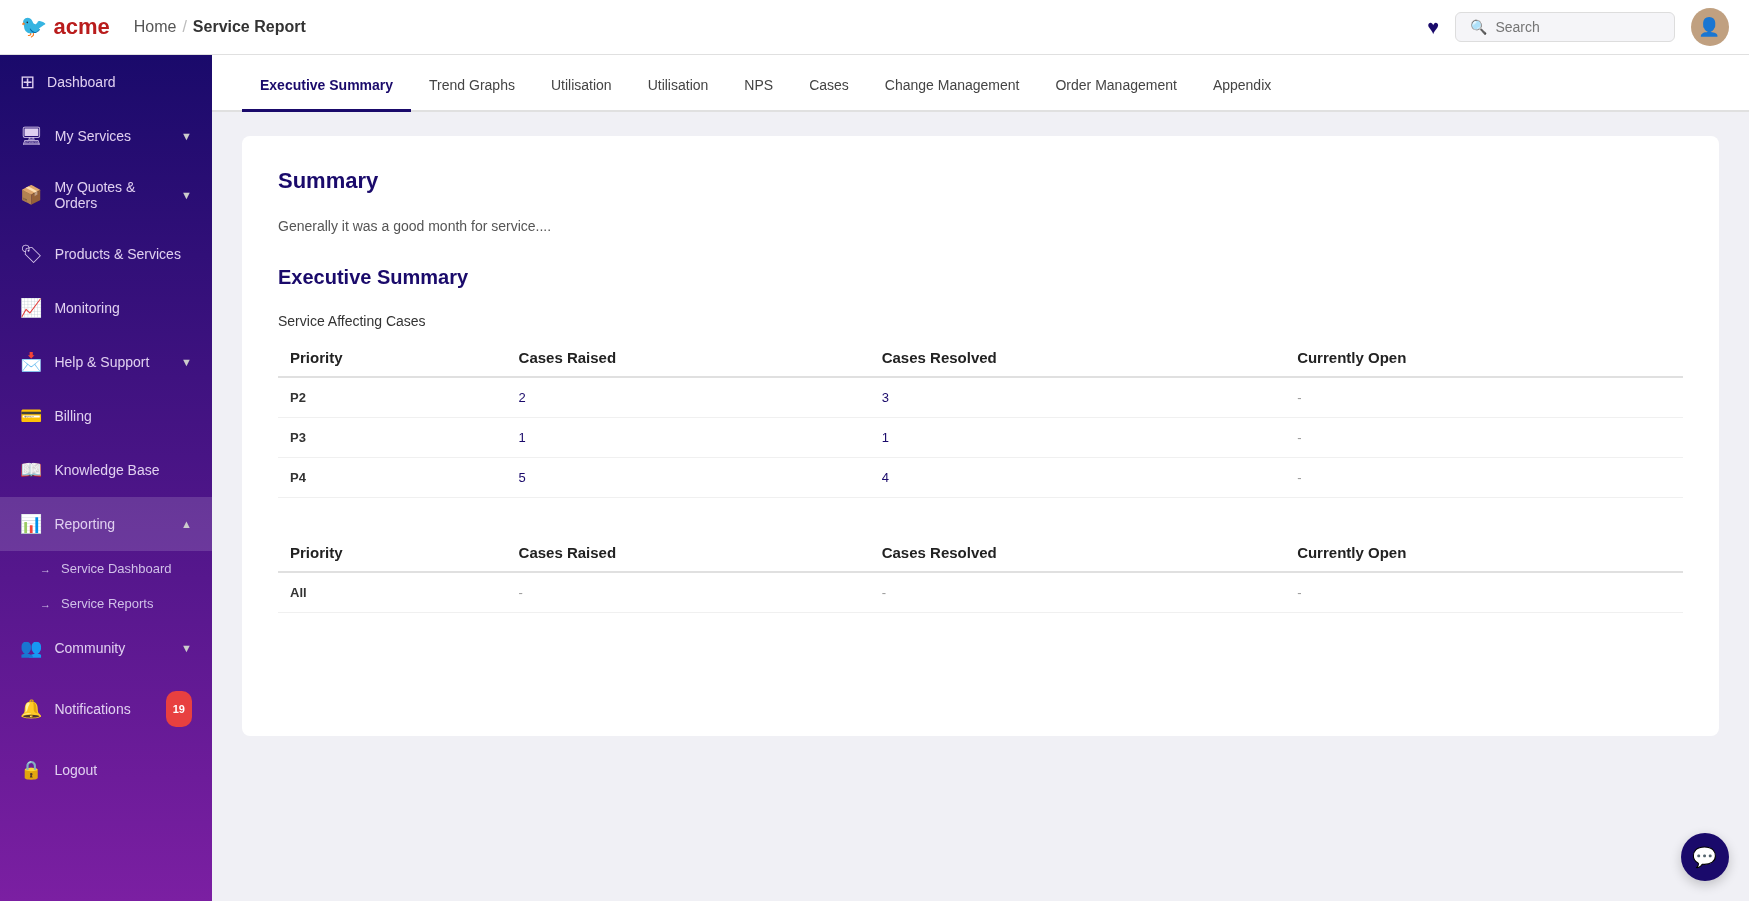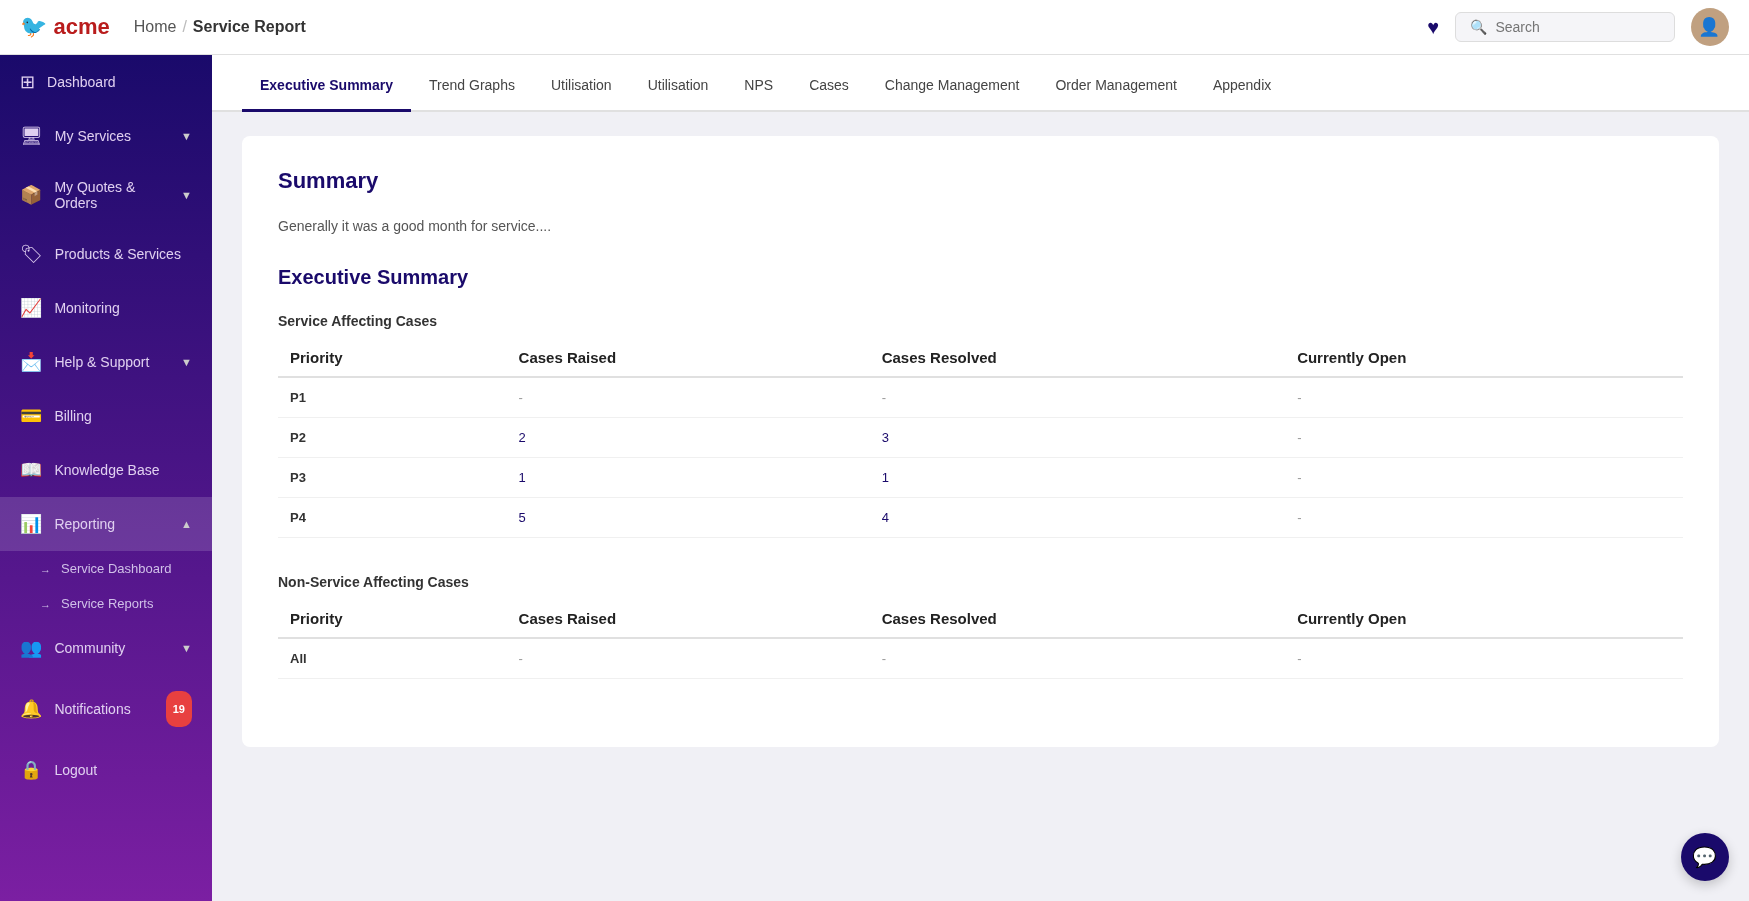--- a/index.html
+++ b/index.html
@@ -190,21 +190,21 @@
       font-size: 20px;
       font-weight: 700;
       color: #1a0a6b;
       margin-bottom: 24px;
     }
 
     
     .table-section { margin-bottom: 36px; }
     .table-section-title {
       font-size: 14px;
-      font-weight: 700;
+      font-weight: 400;
       color: #333;
       margin-bottom: 10px;
     }
     table {
       width: 100%;
       border-collapse: collapse;
     }
     thead tr {
       border-bottom: 2px solid #e0e0e0;
     }
@@ -383,26 +383,20 @@
           <table>
             <thead>
               <tr>
                 <th>Priority</th>
                 <th>Cases Raised</th>
                 <th>Cases Resolved</th>
                 <th>Currently Open</th>
               </tr>
             </thead>
             <tbody id="service-affecting-tbody">
-            <tr>
-      <td class="priority-col">P1</td>
-      <td class="dash-col">-</td>
-      <td class="dash-col">-</td>
-      <td class="dash-col">-</td>
-    </tr>
                 <tr>
       <td class="priority-col">P2</td>
       <td class="value-col">2</td>
       <td class="value-col">3</td>
       <td class="dash-col">-</td>
     </tr>
                 <tr>
       <td class="priority-col">P3</td>
       <td class="value-col">1</td>
       <td class="value-col">1</td>
@@ -412,21 +406,20 @@
       <td class="priority-col">P4</td>
       <td class="value-col">5</td>
       <td class="value-col">4</td>
       <td class="dash-col">-</td>
     </tr>
               </tbody>
           </table>
         </div>
 
         <div class="table-section">
-          <p class="table-section-title">Non-Service Affecting Cases</p>
           <table>
             <thead>
               <tr>
                 <th>Priority</th>
                 <th>Cases Raised</th>
                 <th>Cases Resolved</th>
                 <th>Currently Open</th>
               </tr>
             </thead>
             <tbody id="non-service-affecting-tbody">

